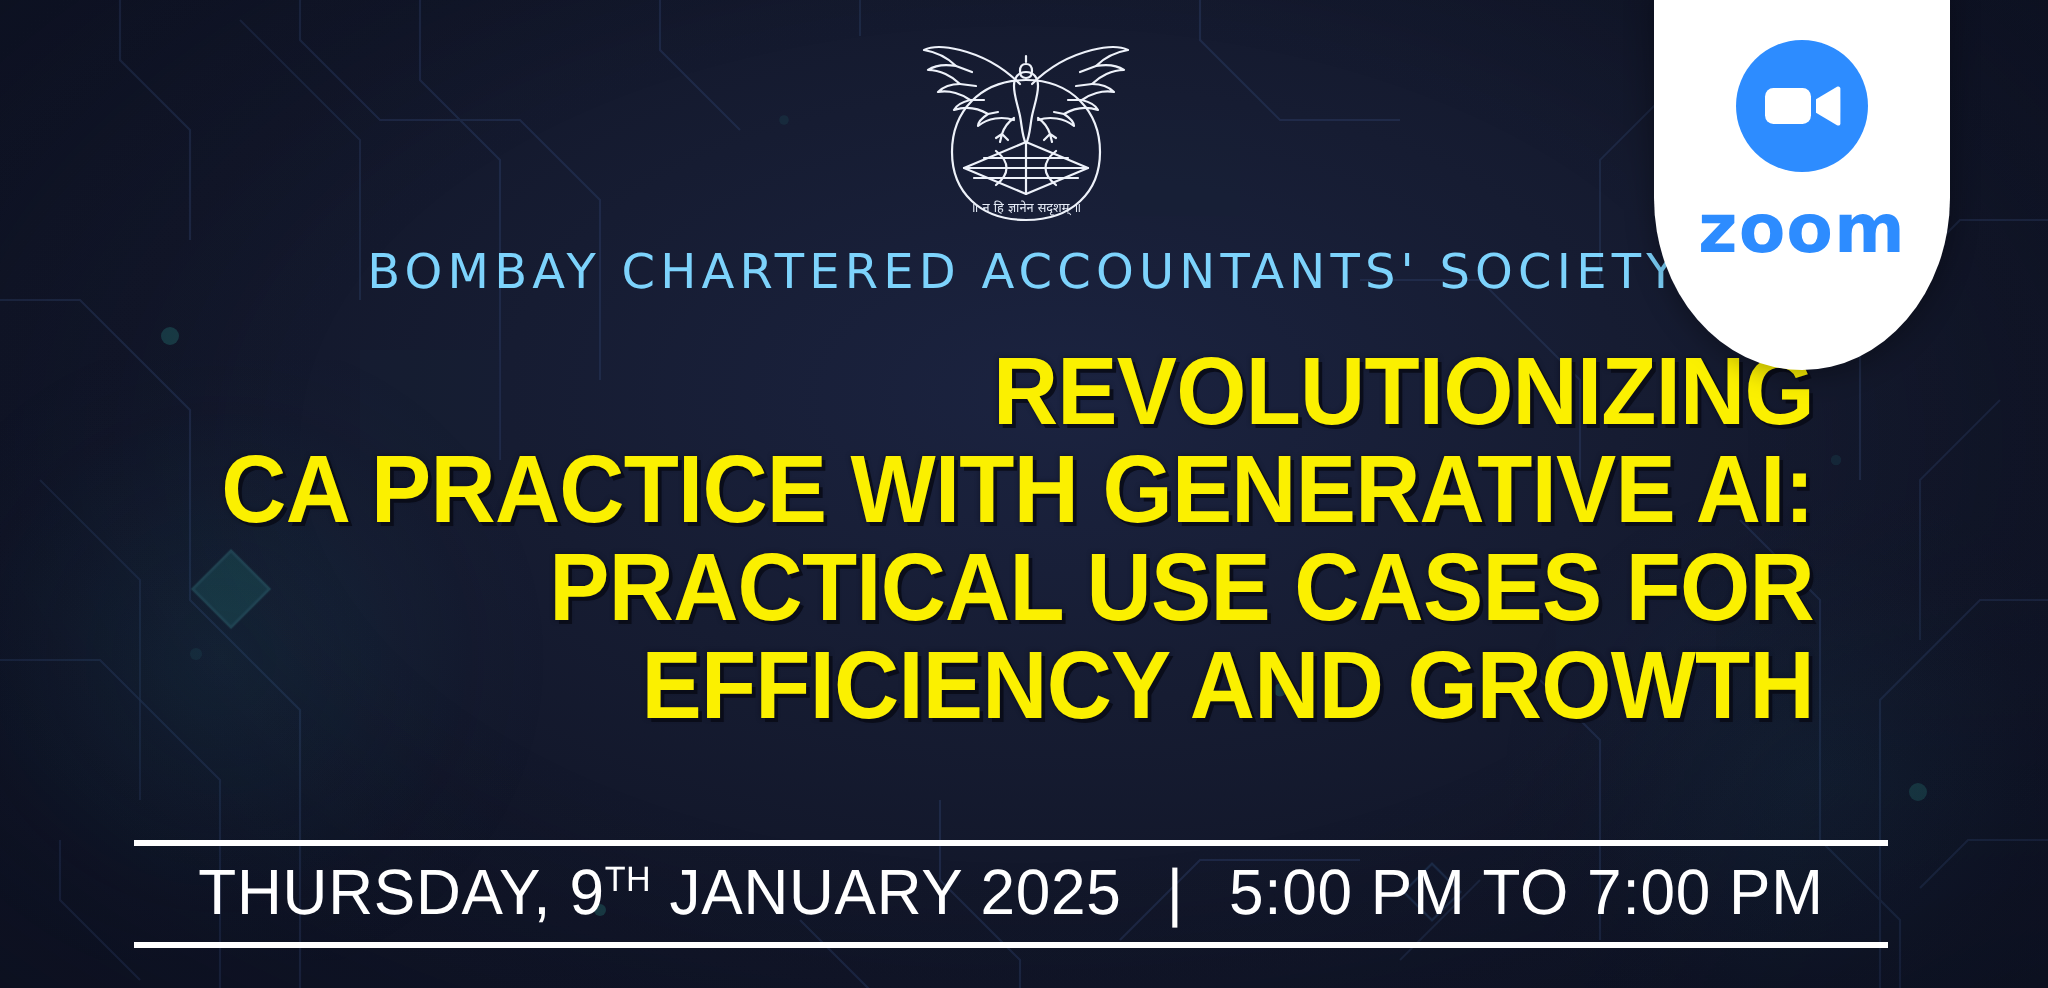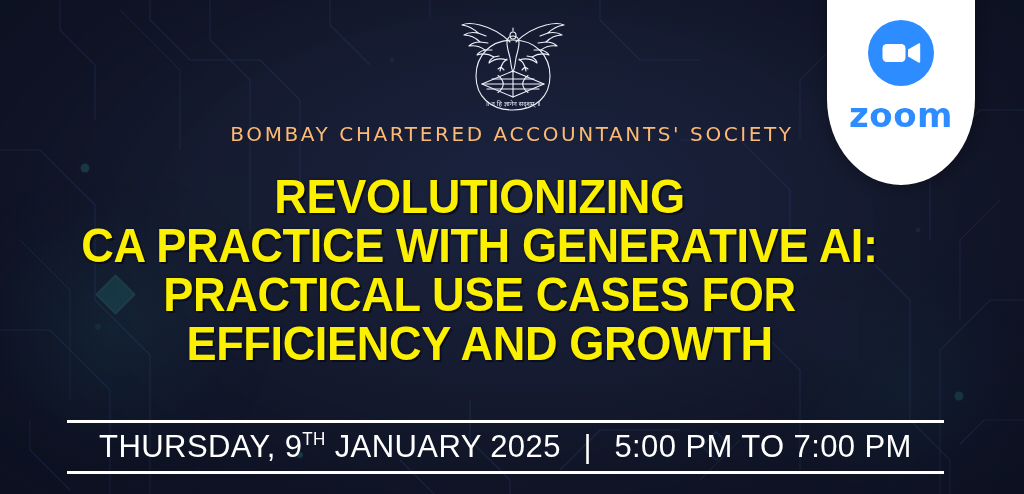--- a/index.html
+++ b/index.html
@@ -98,36 +98,36 @@
     width: 122px;
     height: 100px;
     z-index: 5;
   }
   .bcas-title {
     position: absolute;
     top: 122px;
     left: 0;
     width: 1024px;
     text-align: center;
-    color: #fdba74;
+    color: #7dd3fc;
     font-family: "DejaVu Sans", sans-serif;
-    font-size: 20px;
+    font-size: 24px;
     font-weight: 400;
     letter-spacing: 2.6px;
     z-index: 5;
     white-space: nowrap;
   }
 
   
   .headline {
     position: absolute;
     top: 172px;
-    left: 12px;
+    left: 0;
     width: 935px;
-    text-align: center;
+    text-align: right;
     z-index: 4;
   }
   .headline-line {
     display: block;
     color: #fbf000;
     font-family: "Liberation Sans", sans-serif;
     font-weight: 700;
     font-size: 48px;
     line-height: 49px;
     letter-spacing: -0.4px;

